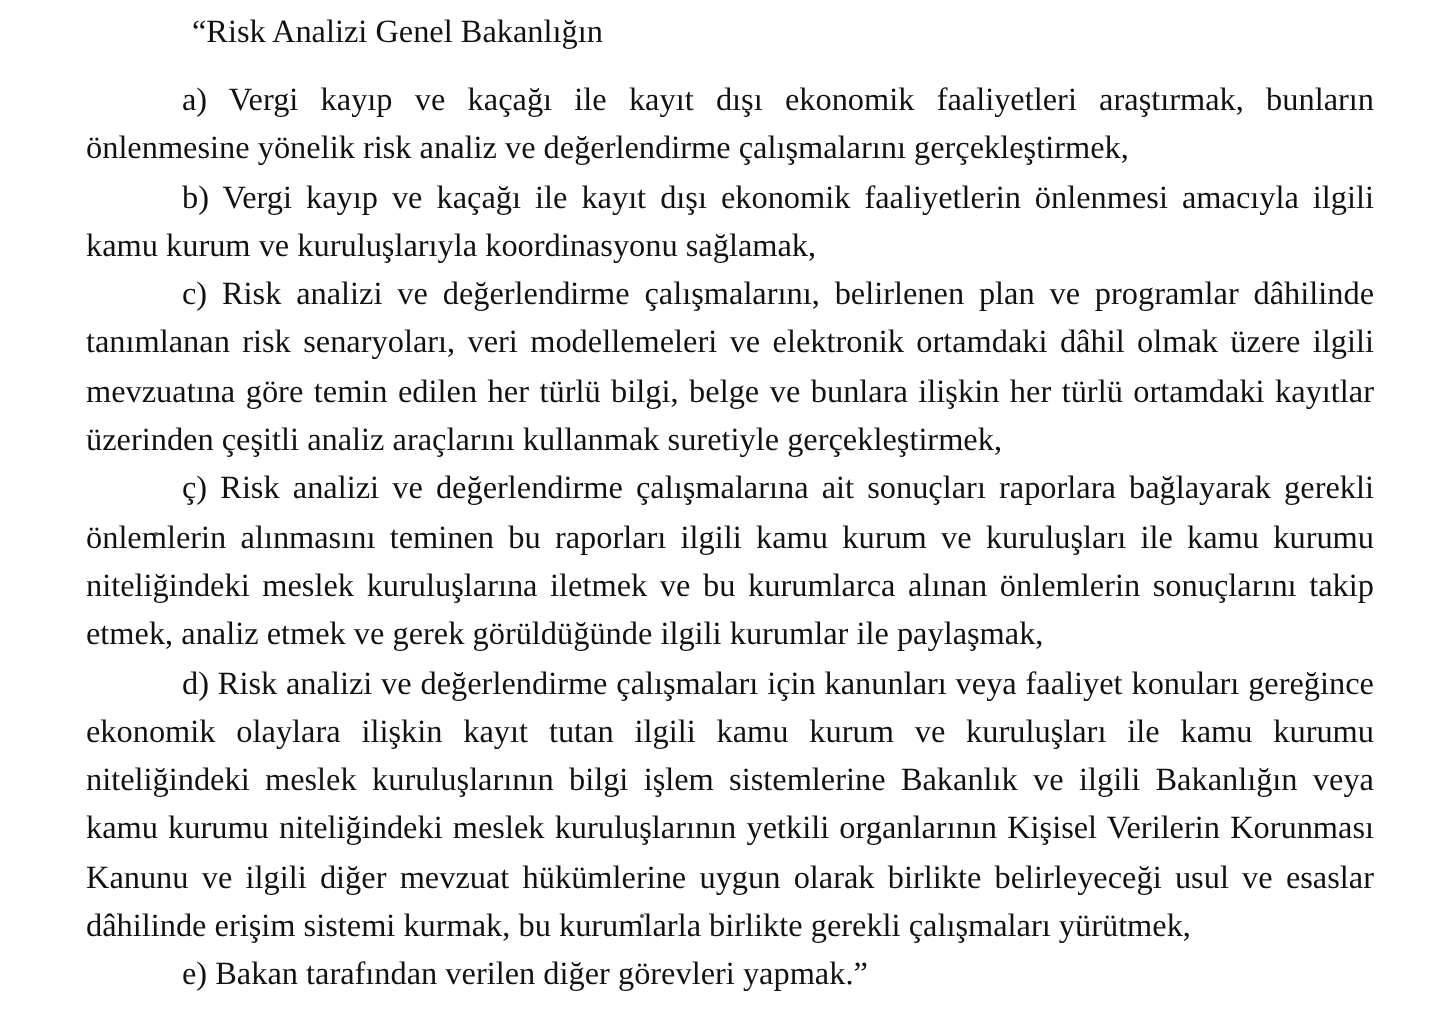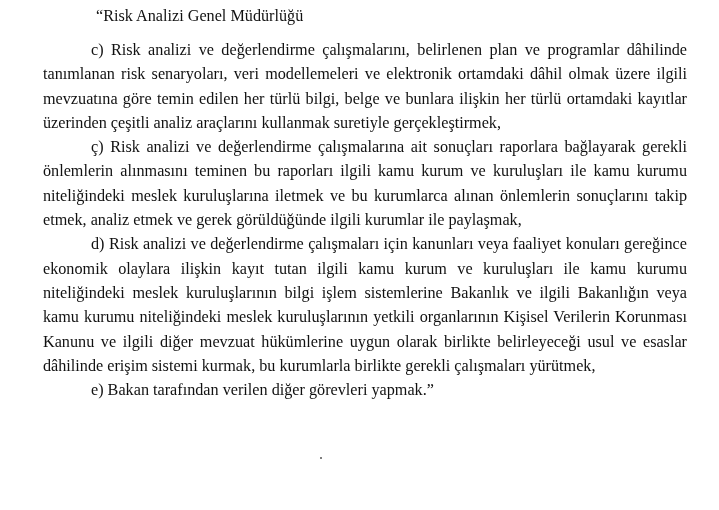--- a/index.html
+++ b/index.html
@@ -43,22 +43,24 @@
       width: 2px;
       height: 2px;
       background: #555;
       border-radius: 1px;
     }
   </style>
 </head>
 <body>
 
 <div class="doc">
-  <p class="header-line">“Risk Analizi Genel Müdürlüğü</p>
+  <p class="header-line">“Risk Analizi Genel Bakanlığın</p>
   <div class="gap"></div>
+  <p class="para">a) Vergi kayıp ve kaçağı ile kayıt dışı ekonomik faaliyetleri araştırmak, bunların önlenmesine yönelik risk analiz ve değerlendirme çalışmalarını gerçekleştirmek,</p>
+  <p class="para">b) Vergi kayıp ve kaçağı ile kayıt dışı ekonomik faaliyetlerin önlenmesi amacıyla ilgili kamu kurum ve kuruluşlarıyla koordinasyonu sağlamak,</p>
   <p class="para">c) Risk analizi ve değerlendirme çalışmalarını, belirlenen plan ve programlar dâhilinde tanımlanan risk senaryoları, veri modellemeleri ve elektronik ortamdaki dâhil olmak üzere ilgili mevzuatına göre temin edilen her türlü bilgi, belge ve bunlara ilişkin her türlü ortamdaki kayıtlar üzerinden çeşitli analiz araçlarını kullanmak suretiyle gerçekleştirmek,</p>
   <p class="para">ç) Risk analizi ve değerlendirme çalışmalarına ait sonuçları raporlara bağlayarak gerekli önlemlerin alınmasını teminen bu raporları ilgili kamu kurum ve kuruluşları ile kamu kurumu niteliğindeki meslek kuruluşlarına iletmek ve bu kurumlarca alınan önlemlerin sonuçlarını takip etmek, analiz etmek ve gerek görüldüğünde ilgili kurumlar ile paylaşmak,</p>
   <p class="para">d) Risk analizi ve değerlendirme çalışmaları için kanunları veya faaliyet konuları gereğince ekonomik olaylara ilişkin kayıt tutan ilgili kamu kurum ve kuruluşları ile kamu kurumu niteliğindeki meslek kuruluşlarının bilgi işlem sistemlerine Bakanlık ve ilgili Bakanlığın veya kamu kurumu niteliğindeki meslek kuruluşlarının yetkili organlarının Kişisel Verilerin Korunması Kanunu ve ilgili diğer mevzuat hükümlerine uygun olarak birlikte belirleyeceği usul ve esaslar dâhilinde erişim sistemi kurmak, bu kurumlarla birlikte gerekli çalışmaları yürütmek,</p>
   <p class="para">e) Bakan tarafından verilen diğer görevleri yapmak.”</p>
 </div>
 
 <div class="stray-mark" style="left:77px; top:266px;"></div>
 <div class="stray-mark" style="left:320px; top:457px;"></div>
 
 </body></html>

